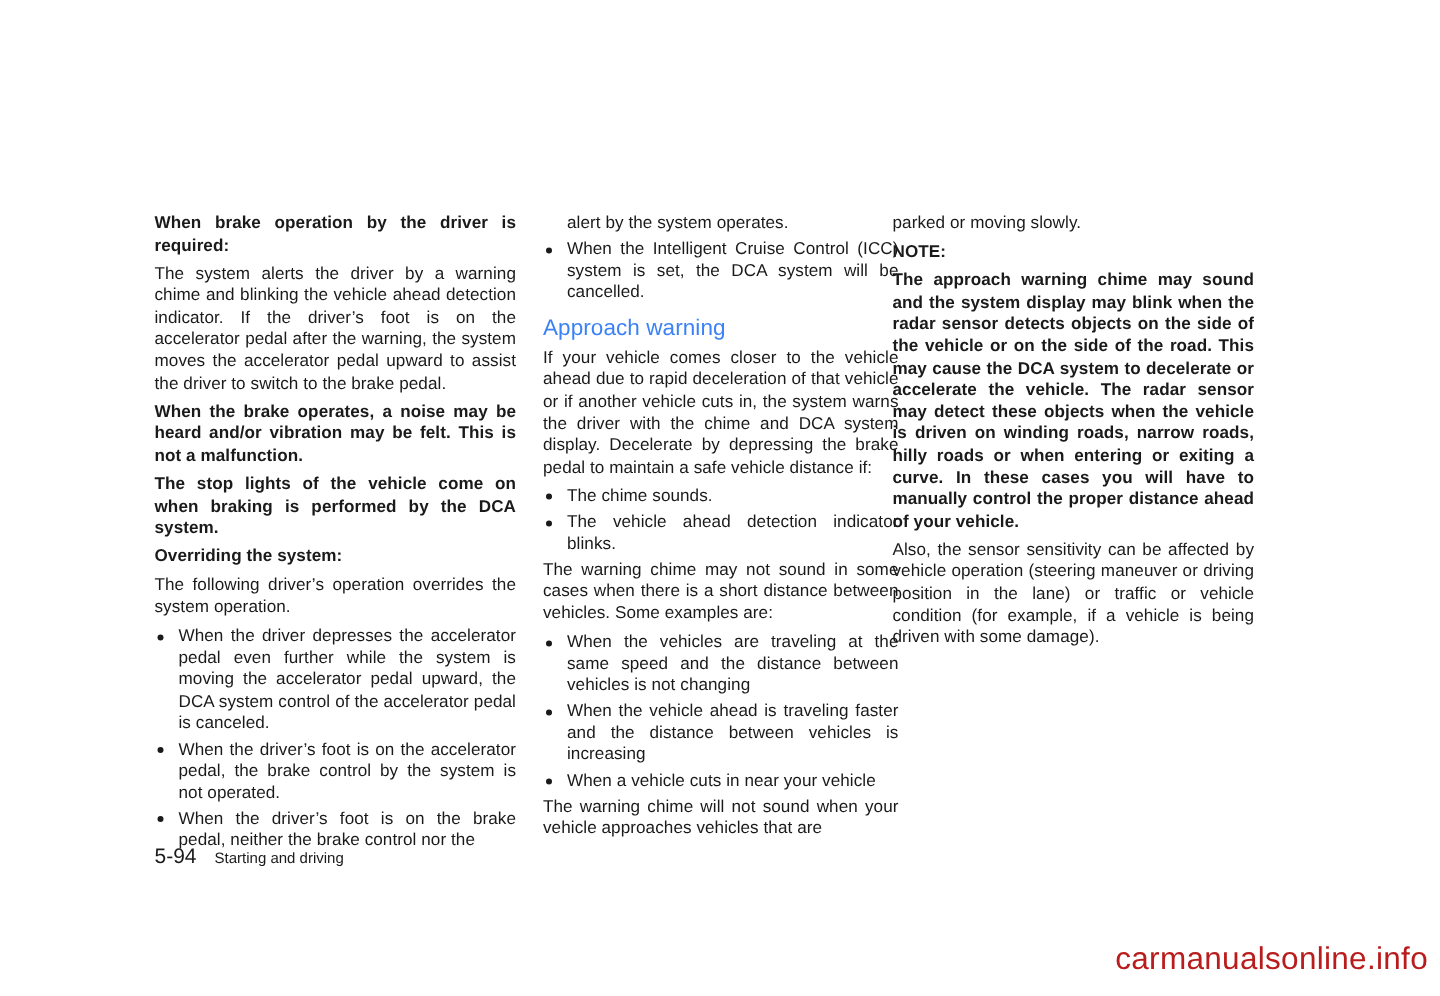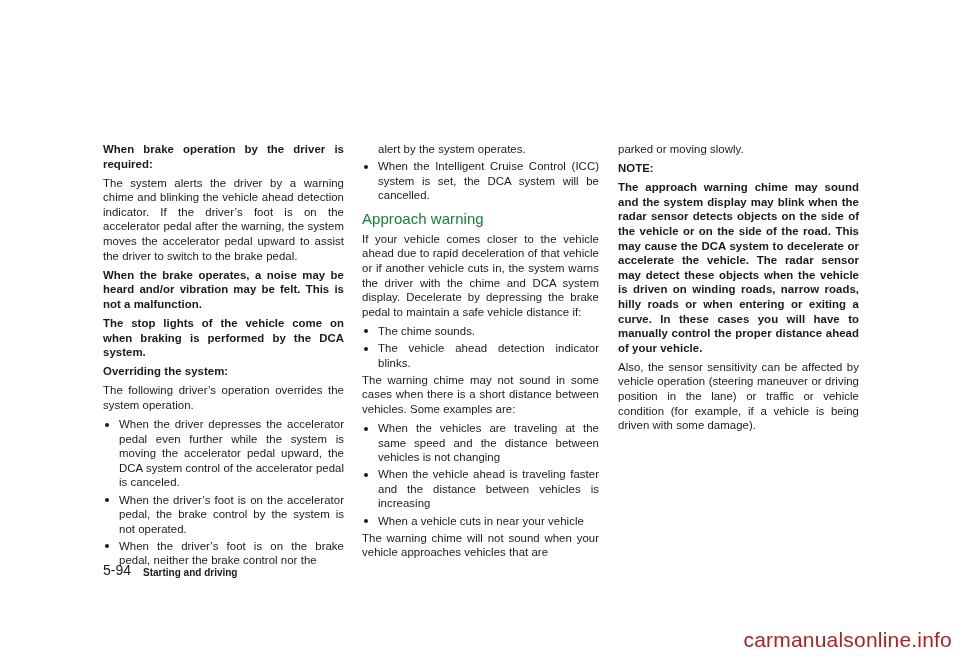--- a/index.html
+++ b/index.html
@@ -11,44 +11,44 @@
       top: 142px;
       width: 241px;
       font-family: "Liberation Sans", sans-serif;
       font-size: 11.4px;
       line-height: 14.6px;
       text-align: justify;
       letter-spacing: 0.05px;
     }
     .col1 { left: 103px; }
     .col2 { left: 362px; width: 237px; }
-    .col3 { left: 618px; width: 241px; }
+    .col3 { left: 595px; width: 241px; }
     .p { margin-bottom: 4.5px; }
     .b { font-weight: bold; }
     .bullet { position: relative; padding-left: 16px; margin-bottom: 2.5px; }
     .bullet .dot {
       position: absolute; left: 2px; top: 5.5px;
       width: 4px; height: 4px; border-radius: 50%; background: #1a1a1a;
     }
     .cont { padding-left: 16px; margin-bottom: 2.5px; }
     .h2 {
       font-family: "Liberation Sans", sans-serif;
       font-size: 15px;
       line-height: 18px;
       margin-top: 7px;
       margin-bottom: 4px;
-      color: #15803d;
+      color: #3b82f6;
     }
     .footer {
       position: absolute; left: 103px; top: 562px;
       font-family: "Liberation Sans", sans-serif;
       display: flex; align-items: flex-end;
     }
     .footer .num { font-size: 14px; margin-right: 12px; color: #1a1a1a; }
-    .footer .sec { font-size: 10px; font-weight: bold; color: #1a1a1a; }
+    .footer .sec { font-size: 10px; font-weight: normal; color: #1a1a1a; }
     .watermark {
       position: absolute; right: 8px; top: 628px;
       font-family: "Liberation Sans", sans-serif;
       font-size: 21px; color: #b91c1c; letter-spacing: 0.2px;
     }
   </style>
 </head>
 <body>
 
 <div class="page">

